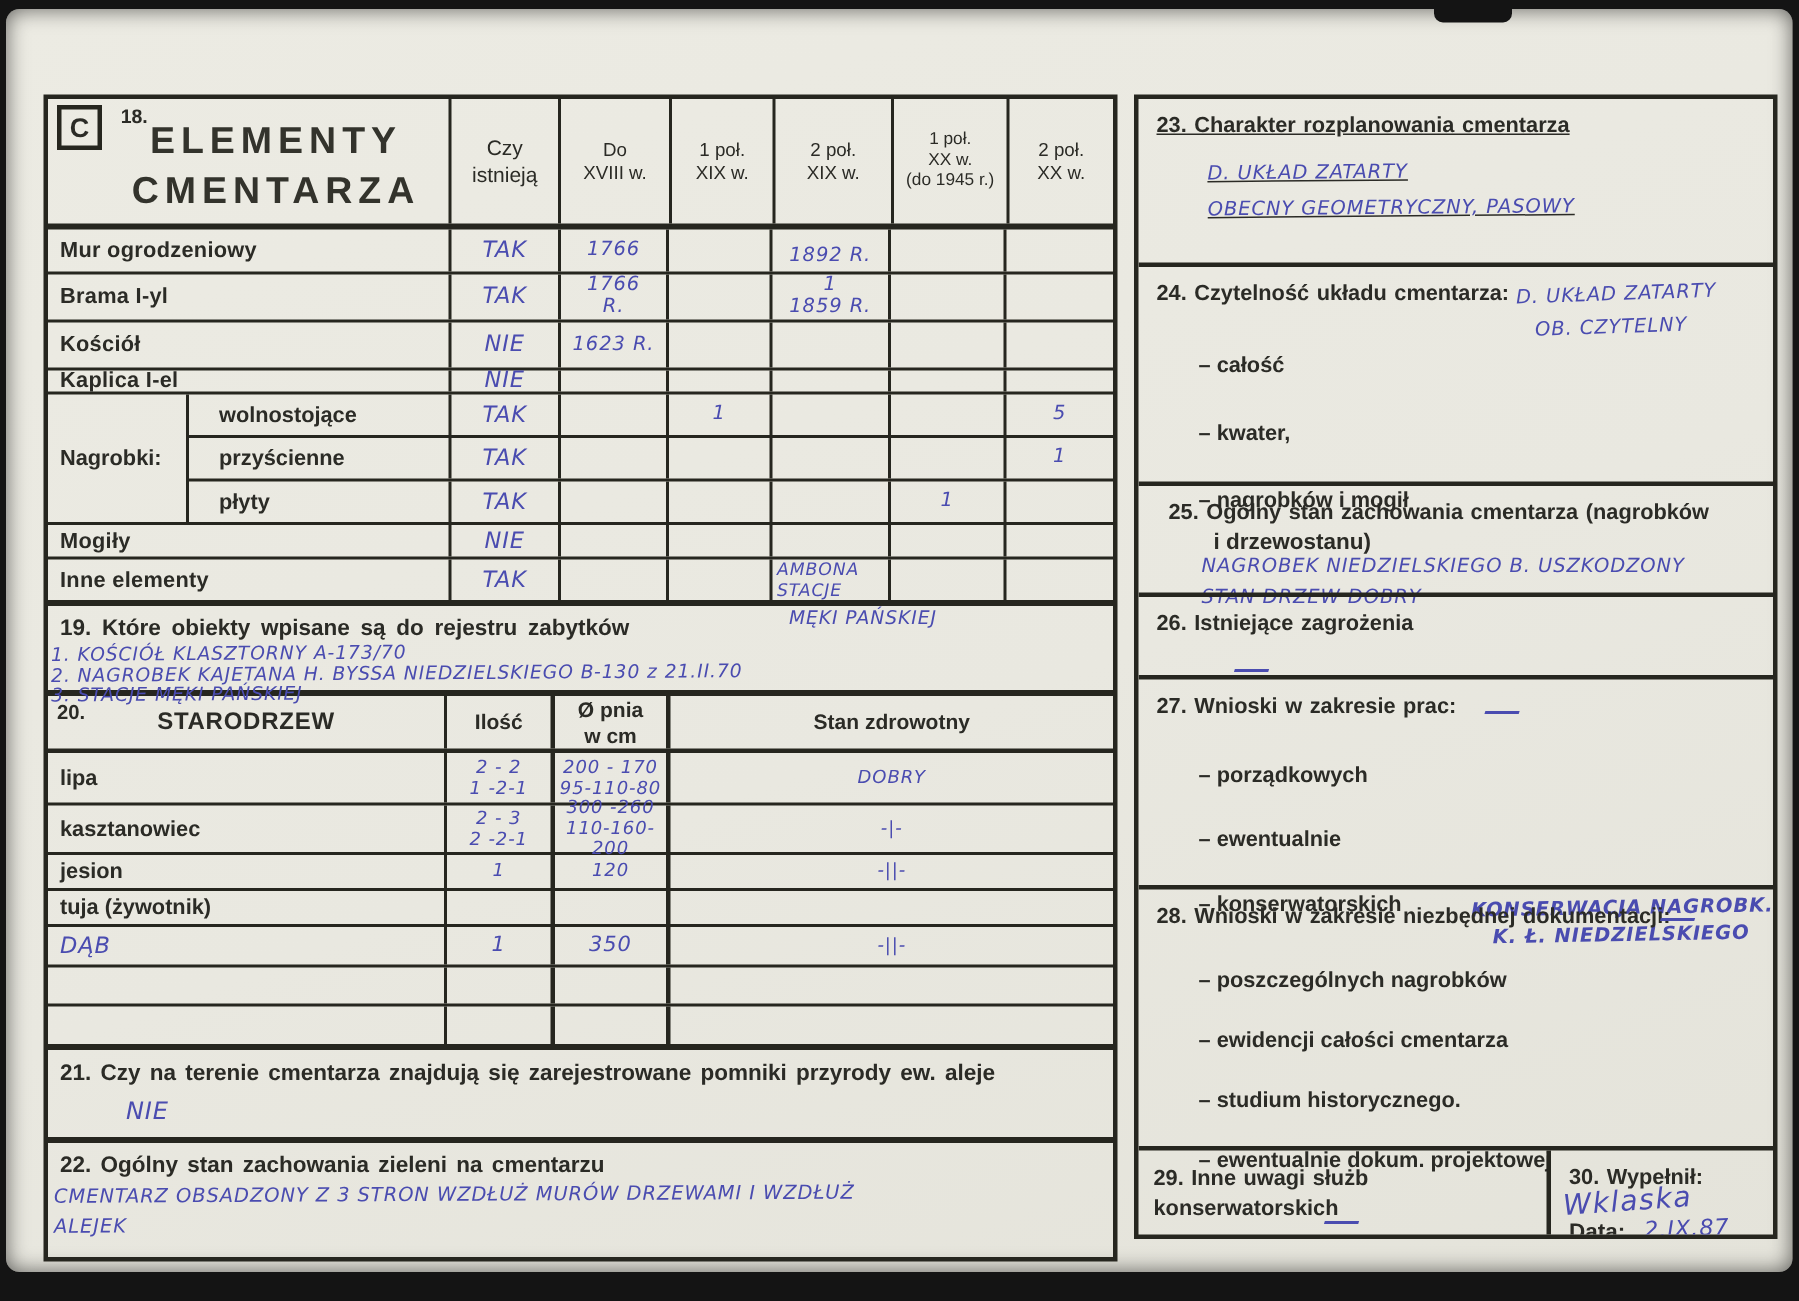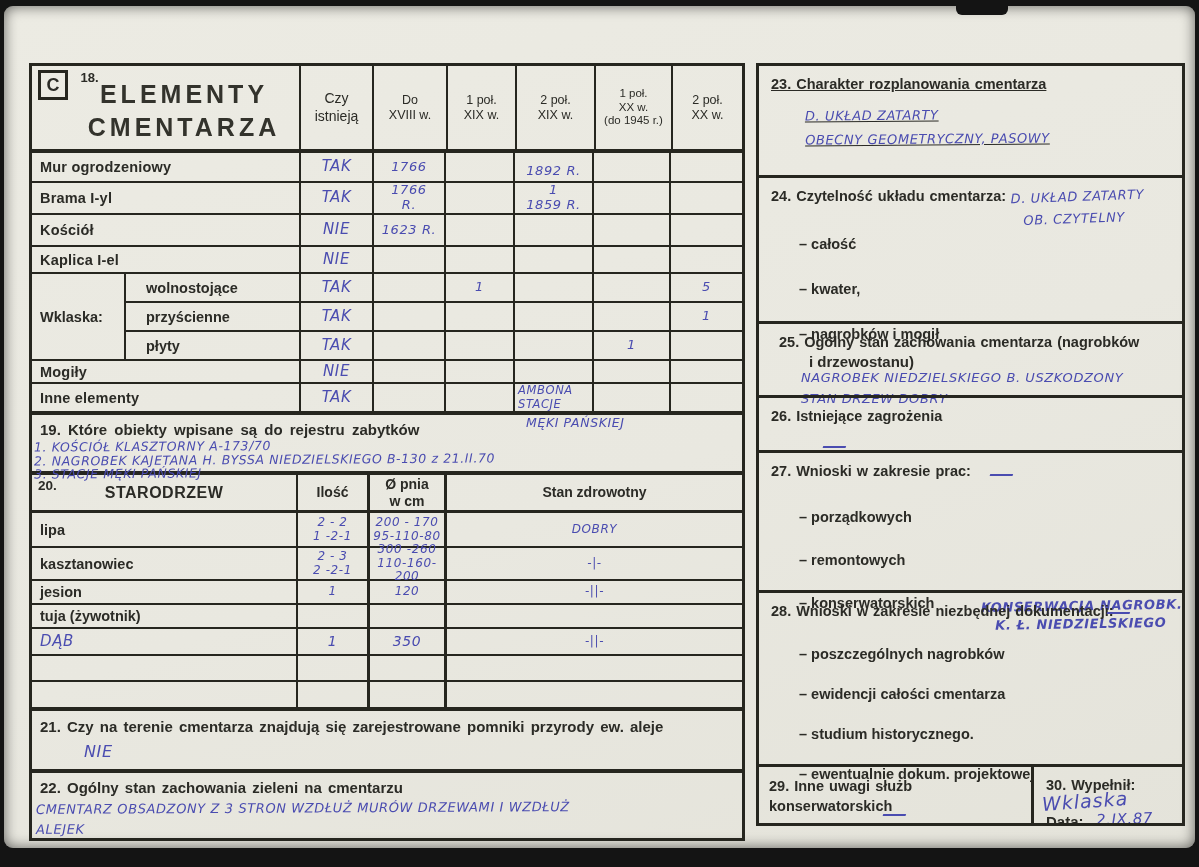--- a/index.html
+++ b/index.html
@@ -189,32 +189,32 @@
     <div class="row bt2" style="height:32px">
       <div class="cell lab">Kościół</div>
       <div class="cell ex bl hand">NIE</div>
       <div class="cell v v1 bl hand pre">1623 R.</div>
       <div class="cell v v2 bl hand pre"></div>
       <div class="cell v v3 bl hand pre"></div>
       <div class="cell v v4 bl hand pre"></div>
       <div class="cell v v5 bl hand pre"></div>
     </div>
 
-    <div class="row bt2" style="height:27px">
+    <div class="row bt2" style="height:16px">
       <div class="cell lab">Kaplica I-el</div>
       <div class="cell ex bl hand">NIE</div>
       <div class="cell v v1 bl hand pre"></div>
       <div class="cell v v2 bl hand pre"></div>
       <div class="cell v v3 bl hand pre"></div>
       <div class="cell v v4 bl hand pre"></div>
       <div class="cell v v5 bl hand pre"></div>
     </div>
 
     <div class="row bt2 grp">
-      <div class="cell gname">Wklaska:</div>
+      <div class="cell gname">Nagrobki:</div>
       <div class="gsub">
         <div class="gsrow">
           <div class="cell slab">wolnostojące</div>
           <div class="cell ex bl hand">TAK</div>
           <div class="cell v v1 bl hand pre"></div>
           <div class="cell v v2 bl hand pre">1</div>
           <div class="cell v v3 bl hand pre"></div>
           <div class="cell v v4 bl hand pre"></div>
           <div class="cell v v5 bl hand pre">5</div>
         </div>
@@ -376,21 +376,21 @@
 
     <div class="rsec s26">
       <div class="rlabel">26. Istniejące zagrożenia</div>
       <div class="s26-hand hand hand-dash">—</div>
     </div>
 
     <div class="rsec s27">
       <div class="rlabel" style="display:inline-block">27. Wnioski w zakresie prac:</div>
       <span class="s27-dash hand hand-dash">—</span>
       <div class="ritem">– porządkowych</div>
-      <div class="ritem">– remontowych</div>
+      <div class="ritem">– ewentualnie</div>
       <div class="ritem">
         <span>– konserwatorskich</span>
         <div class="s27-note hand rhand">
           <div>KONSERWACJA NAGROBK.</div>
           <div style="margin-left:14px">K. Ł. NIEDZIELSKIEGO</div>
         </div>
       </div>
     </div>
 
     <div class="rsec s28">

